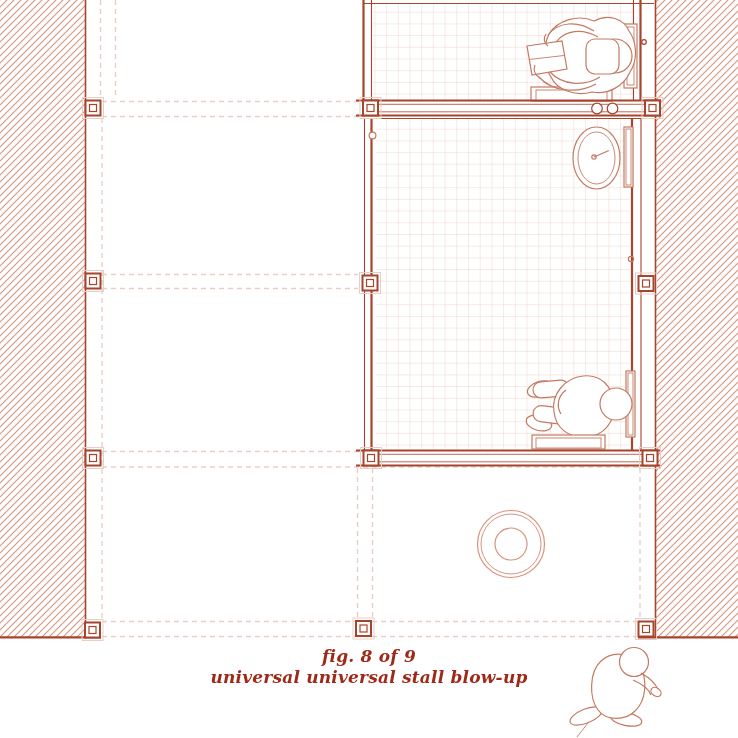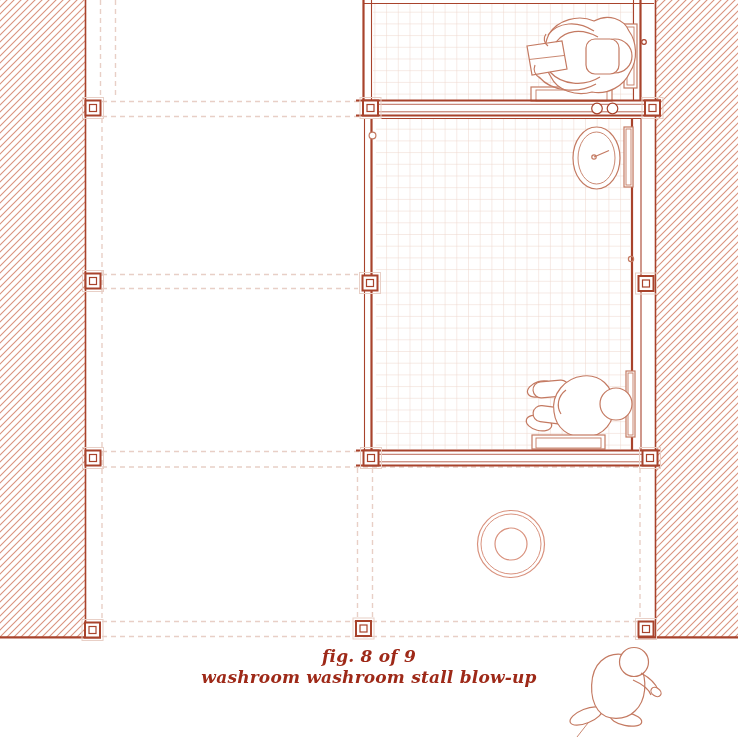--- a/index.html
+++ b/index.html
@@ -198,16 +198,16 @@
     <g>
       <path class="figl" d="M641,673 C650,678 656,684 658,690"></path>
       <path class="figl" d="M633,680 C642,684 649,689 651,695"></path>
       <ellipse cx="656" cy="692" rx="5.5" ry="4" class="fig" transform="rotate(35 656 692)"></ellipse>
     </g>
   </g>
 </svg>
 
 <div class="caption">
   <div>fig. 8 of 9</div>
-  <div>washroom washroom stall blow-up</div>
+  <div>universal universal stall blow-up</div>
 </div>
 
 </div>
 
 </body></html>

